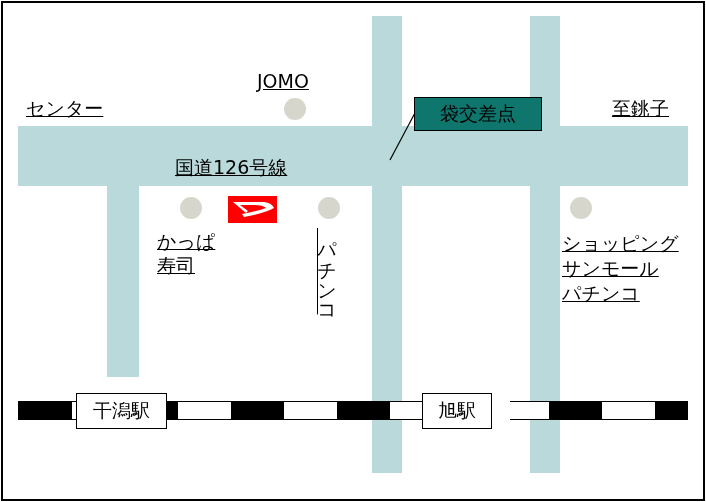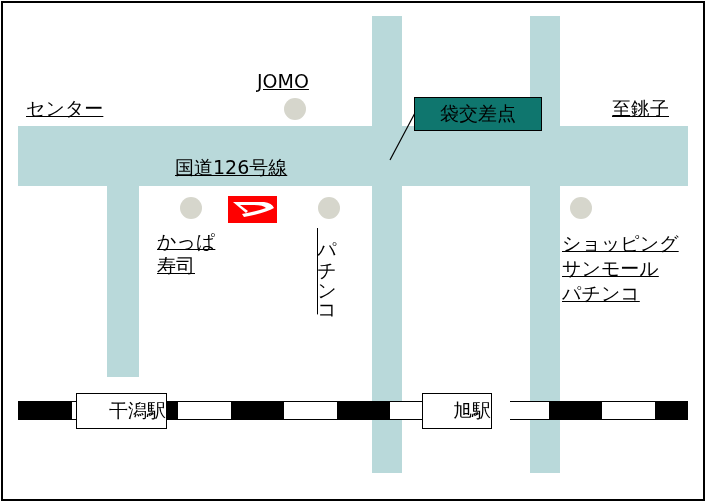--- a/index.html
+++ b/index.html
@@ -6,21 +6,21 @@
   body { width:706px; height:502px; position:relative; overflow:hidden;
          font-family:"DejaVu Sans","Liberation Sans",sans-serif; color:#000; }
   .frame { position:absolute; left:1px; top:1px; width:700px; height:496px; border:2px solid #000; }
   .road { position:absolute; background:#b9d9da; }
   .dot { position:absolute; width:22px; height:22px; border-radius:50%; background:#d6d6cc; }
   .label { position:absolute; font-size:19px; line-height:22px; white-space:nowrap;text-decoration:underline; }
   .seg { position:absolute; top:401px; height:19px; box-sizing:border-box; border-top:1px solid #000; border-bottom:1px solid #000; }
   .seg.b { background:#000; }
   .seg.w { background:#fff; }
   .station { position:absolute; top:393px; height:36px; background:#fff; border:1.5px solid #000; box-sizing:border-box;
-             font-size:19px; line-height:33px; text-align:right; }
+             font-size:19px; line-height:33px; text-align:center; }
   .callout { position:absolute; left:414px; top:77px; width:128px; height:34px; border:1.5px solid #000; box-sizing:border-box; background:#0f766e;
              font-size:19px; line-height:31px; text-align:center;margin-top:20px; }
   .vert { writing-mode:vertical-rl; font-size:19px; line-height:22px; }
 </style>
 </head>
 <body>
 
 <div class="frame"></div>
 
 <div class="road" style="left:18px;top:126px;width:670px;height:60px;"></div>

